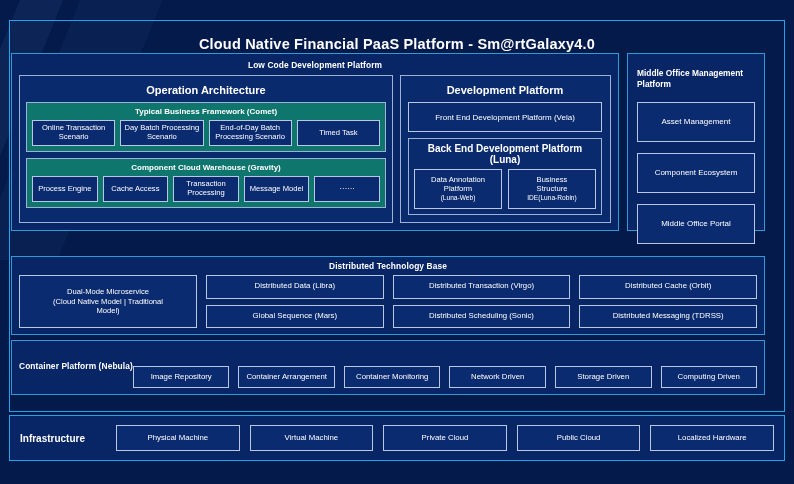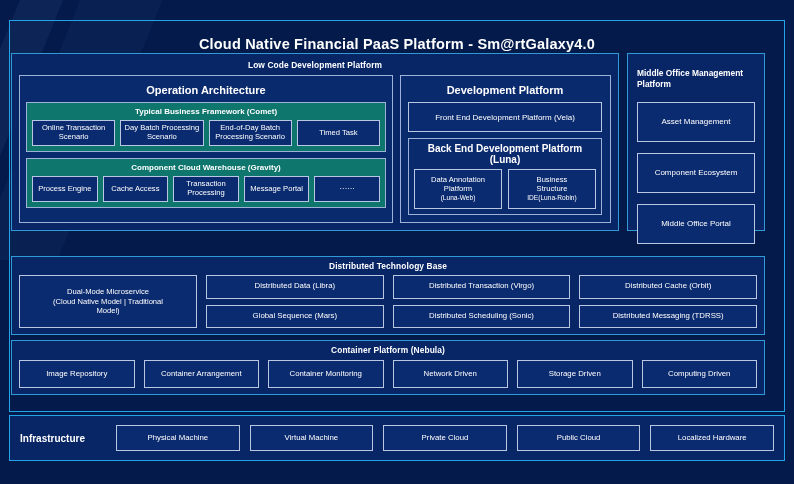--- a/index.html
+++ b/index.html
@@ -242,23 +242,23 @@
   .dtb-col { flex: 1; display: flex; flex-direction: column; gap: 6px; }
   .dtb-col .chip { flex: 1; font-size: 7.8px; }
 
   
   #container-plat {
     position: absolute;
     left: 11px;
     top: 340px;
     width: 754px;
     height: 55px;
-    padding: 4px 7px 6px 7px;
-    display: flex;
-    flex-direction: column;
+    padding: 20px 7px 6px 7px;
+    display: flex;
+    flex-direction: row;
   }
   #container-chips {
     display: flex;
     gap: 9px;
     margin-top: 5px;
     flex: 1;
   }
   #container-chips .chip { flex: 1; font-size: 7.8px; }
 
   
@@ -315,21 +315,21 @@
               <div class="chip">Timed Task</div>
             </div>
           </div>
 
           <div class="subgroup">
             <div class="subgroup-title">Component Cloud Warehouse (Gravity)</div>
             <div class="chip-row">
               <div class="chip">Process Engine</div>
               <div class="chip">Cache Access</div>
               <div class="chip">Transaction Processing</div>
-              <div class="chip">Message Portal</div>
+              <div class="chip">Message Model</div>
               <div class="chip">······</div>
             </div>
           </div>
         </div>
 
         <div id="devplat" class="panel-lite">
           <div class="col-head">Development Platform</div>
 
           <div class="big-chip">Front End Development Platform (Vela)</div>
 

